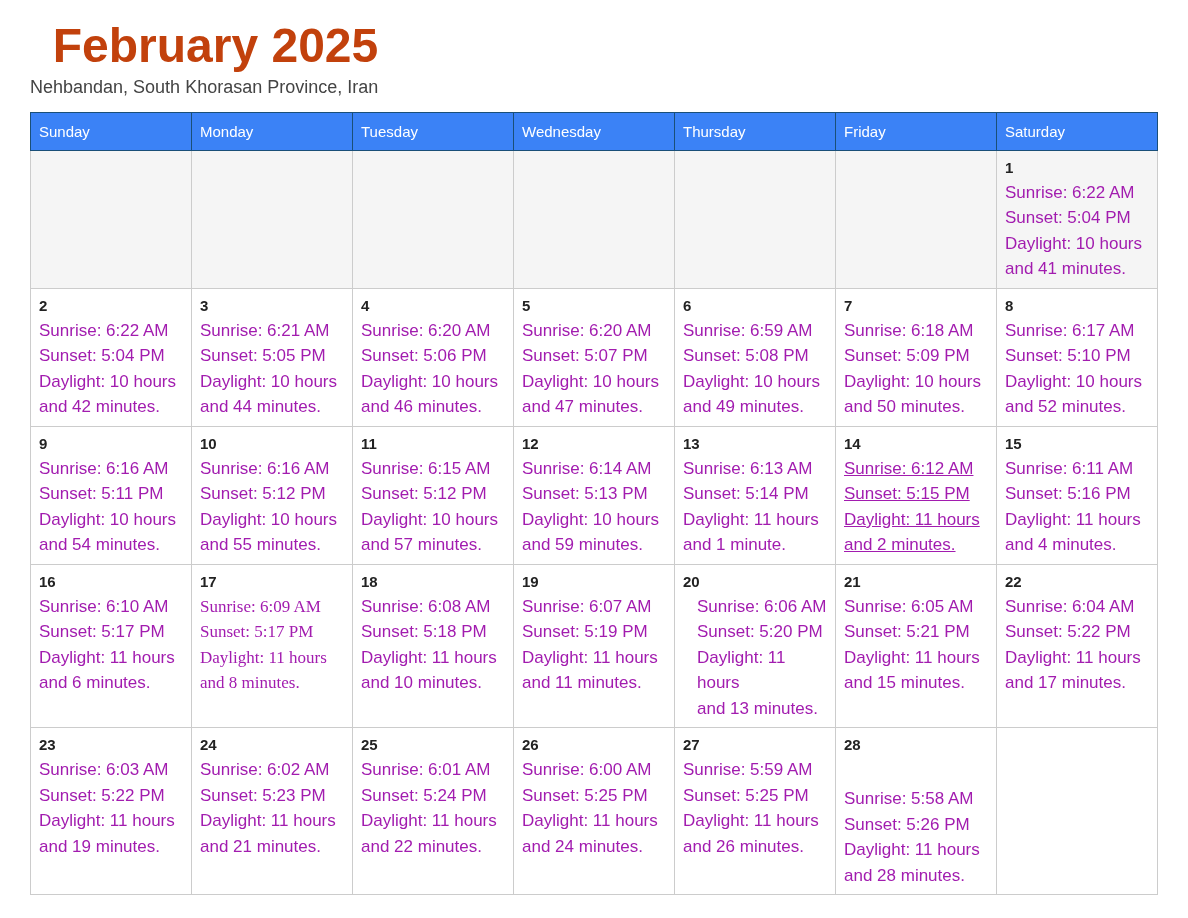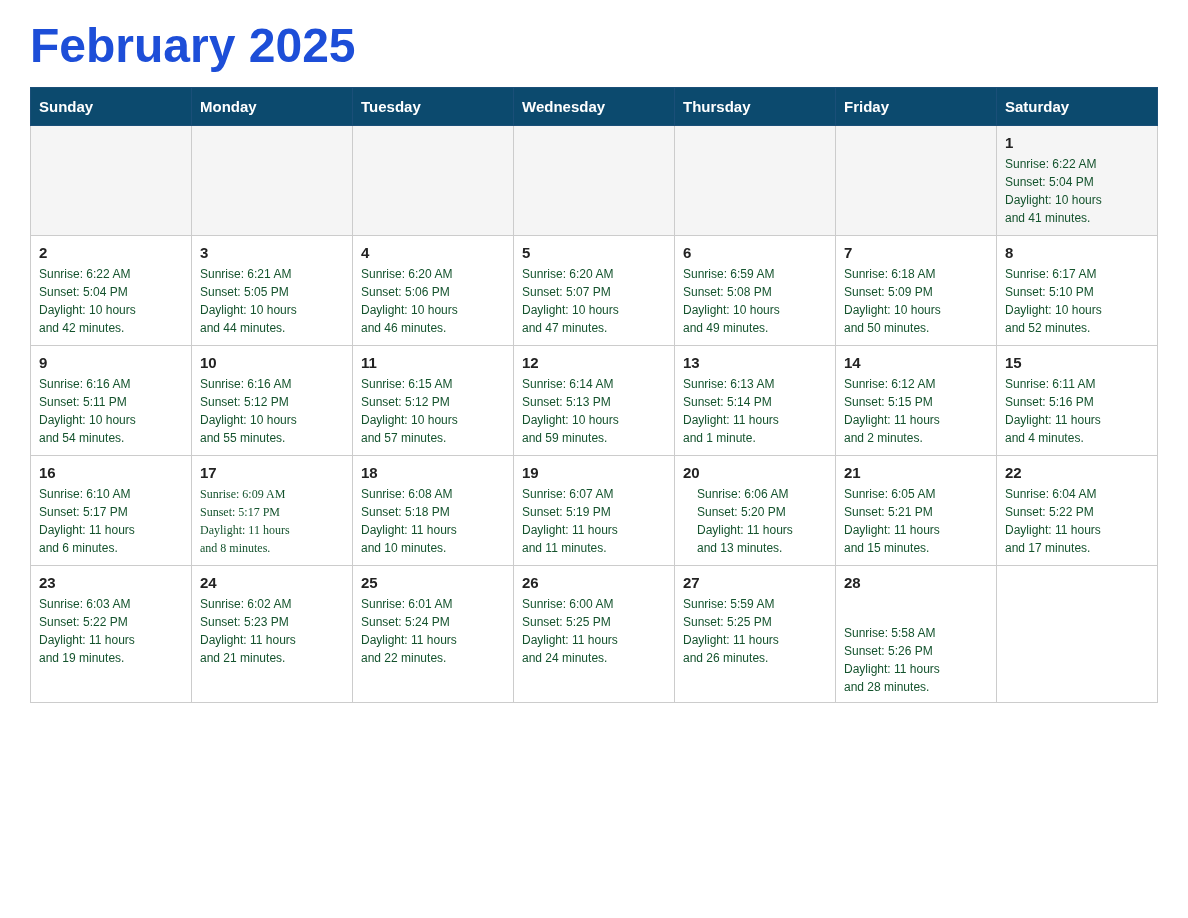--- a/index.html
+++ b/index.html
@@ -42,40 +42,40 @@
       color: #1a6fa8;
       display: block;
       margin-top: -2px;
     }
     .title-block {
       text-align: right;
     }
     .month-title {
       font-size: 48px;
       font-weight: bold;
-      color: #1d4ed8;
+      color: #c2410c;
       line-height: 1.1;
     }
     .subtitle {
       font-size: 18px;
       color: #444;
       margin-top: 4px;
     }
     .calendar {
       width: 100%;
       border-collapse: collapse;
       margin-top: 14px;
     }
     .calendar th {
-      background-color: #0c4a6e;
+      background-color: #3b82f6;
       color: #fff;
       padding: 10px 8px;
       text-align: left;
       font-size: 15px;
-      font-weight: bold;
+      font-weight: normal;
       border: 1px solid #1a4f78;
     }
     .calendar td {
       vertical-align: top;
       padding: 8px 8px 6px 8px;
       border: 1px solid #ccc;
       width: calc(100% / 7);
       min-height: 110px;
       font-size: 13px;
       color: #333;
@@ -85,37 +85,38 @@
       background: #f5f5f5;
     }
     .day-number {
       font-size: 15px;
       font-weight: bold;
       color: #222;
       display: block;
       margin-bottom: 4px;
     }
     .day-info {
-      font-size: 12px;
+      font-size: 17px;
       line-height: 1.5;
-      color: #14532d;
+      color: #a21caf;
     }
     .empty-cell {
       background: #f5f5f5;
     }
     .calendar tbody tr td {
       height: 110px;
     }
   </style>
 </head>
 <body>
 
 <div class="header-row">
   <div class="title-block">
     <div class="month-title">February 2025</div>
+    <div class="subtitle">Nehbandan, South Khorasan Province, Iran</div>
   </div>
 </div>
 
 <table class="calendar">
   <thead>
     <tr>
     <th>Sunday</th>
         <th>Monday</th>
         <th>Tuesday</th>
         <th>Wednesday</th>
@@ -222,21 +223,21 @@
         </td>
         <td>
           <span class="day-number">13</span>
           <div class="day-info" style="white-space: pre-line;">Sunrise: 6:13 AM
 Sunset: 5:14 PM
 Daylight: 11 hours
 and 1 minute.</div>
         </td>
         <td>
           <span class="day-number">14</span>
-          <div class="day-info" style="white-space: pre-line;">Sunrise: 6:12 AM
+          <div class="day-info" style="white-space: pre-line; text-decoration: underline;">Sunrise: 6:12 AM
 Sunset: 5:15 PM
 Daylight: 11 hours
 and 2 minutes.</div>
         </td>
         <td>
           <span class="day-number">15</span>
           <div class="day-info" style="white-space: pre-line;">Sunrise: 6:11 AM
 Sunset: 5:16 PM
 Daylight: 11 hours
 and 4 minutes.</div>

